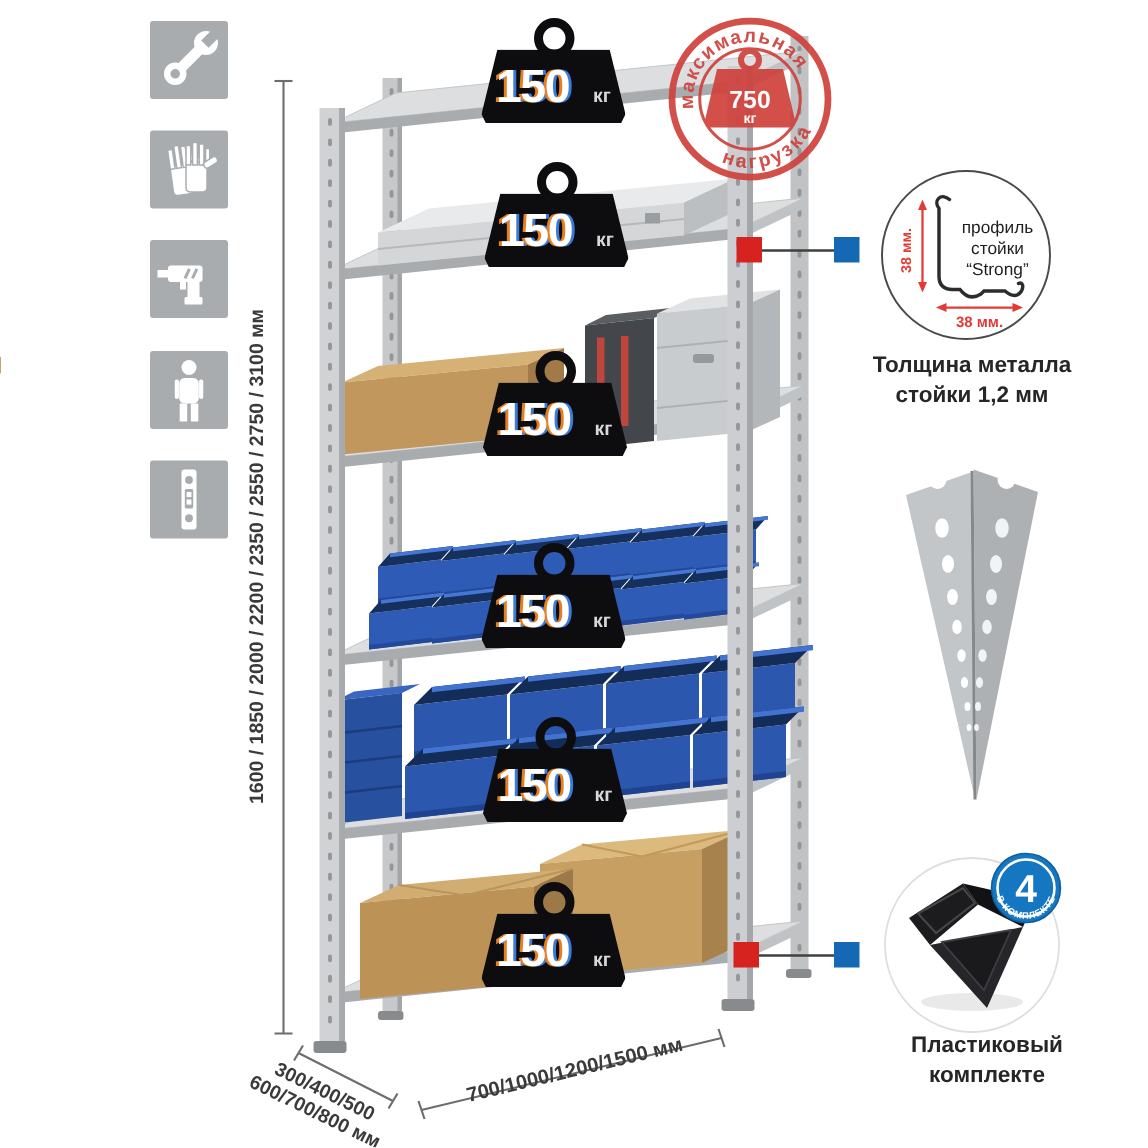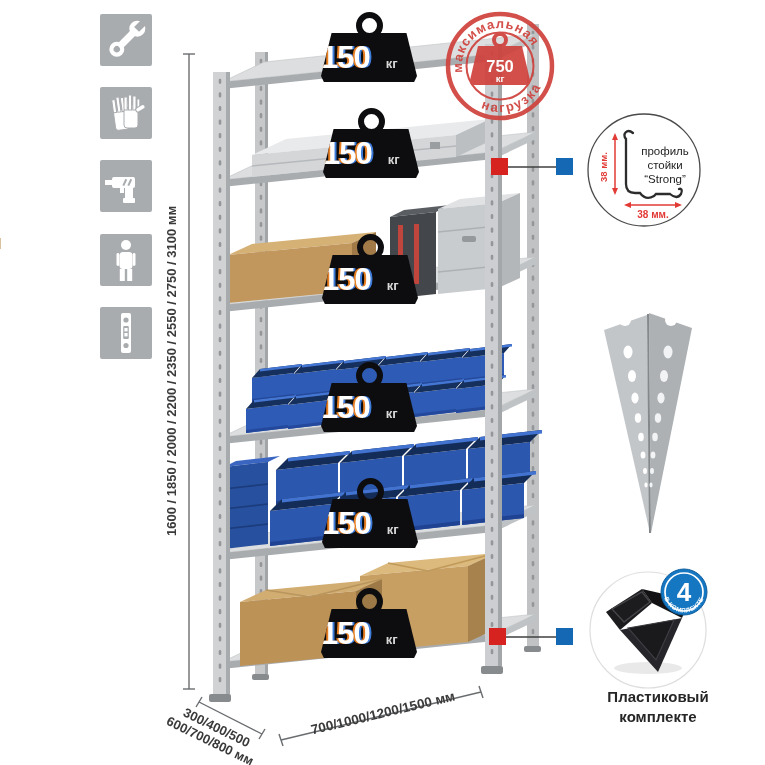--- a/index.html
+++ b/index.html
@@ -7,21 +7,21 @@
           font-family:"Liberation Sans","DejaVu Sans",sans-serif;}
   svg{display:block;}
   
   .icon-tile{position:absolute;left:100px;width:52px;height:52px;background:#a9acaf;border-radius:2px;
              display:flex;align-items:center;justify-content:center;}
   
   .weight-badge{position:absolute;width:96px;text-align:center;z-index:4;}
   .weight-badge .ring{width:15px;height:15px;border:6px solid #0d0d0f;border-radius:50%;margin:0 auto;}
   .weight-badge .body{margin-top:-6px;height:49px;background:#0d0d0f;
       clip-path:polygon(11% 0,89% 0,100% 88%,97% 100%,3% 100%,0 88%);
-      display:flex;align-items:center;gap:16px;}
+      display:flex;align-items:center;justify-content:center;gap:16px;}
   .weight-badge .val{font-size:31px;font-weight:bold;color:#ffffff;letter-spacing:-1px;
       text-shadow:-2px 0 0 #e67e22,2px 0 0 #3d7bd8;}
   .weight-badge .unit{font-size:13px;font-weight:bold;color:#d8d8d8;margin-top:12px;}
   
   .dim-label{position:absolute;color:#3a3a3a;font-weight:bold;white-space:nowrap;z-index:2;}
   #height-label{left:171px;top:371px;font-size:13px;transform:translate(-50%,-50%) rotate(-90deg);}
   #depth-label{left:213px;top:735px;font-size:13px;line-height:1.15;text-align:center;
                transform:translate(-50%,-50%) rotate(26deg);}
   #width-label{left:383px;top:713px;font-size:13.5px;transform:translate(-50%,-50%) rotate(-13.5deg);}
   
@@ -405,18 +405,22 @@
       </div>
   </div>
 
   <div id="height-label" class="dim-label">1600 / 1850 / 2000 / 2200 / 2350 / 2550 / 2750 / 3100 мм</div>
   <div id="depth-label" class="dim-label">
     <div>300/400/500</div>
     <div>600/700/800 мм</div>
   </div>
   <div id="width-label" class="dim-label">700/1000/1200/1500 мм</div>
 
+  <div id="profile-caption" class="caption">
+    <div>Толщина металла</div>
+    <div>стойки 1,2 мм</div>
+  </div>
   <div id="foot-caption" class="caption">
     <div>Пластиковый</div>
     <div>комплекте</div>
   </div>
 
 </div>
 
 </body></html>

